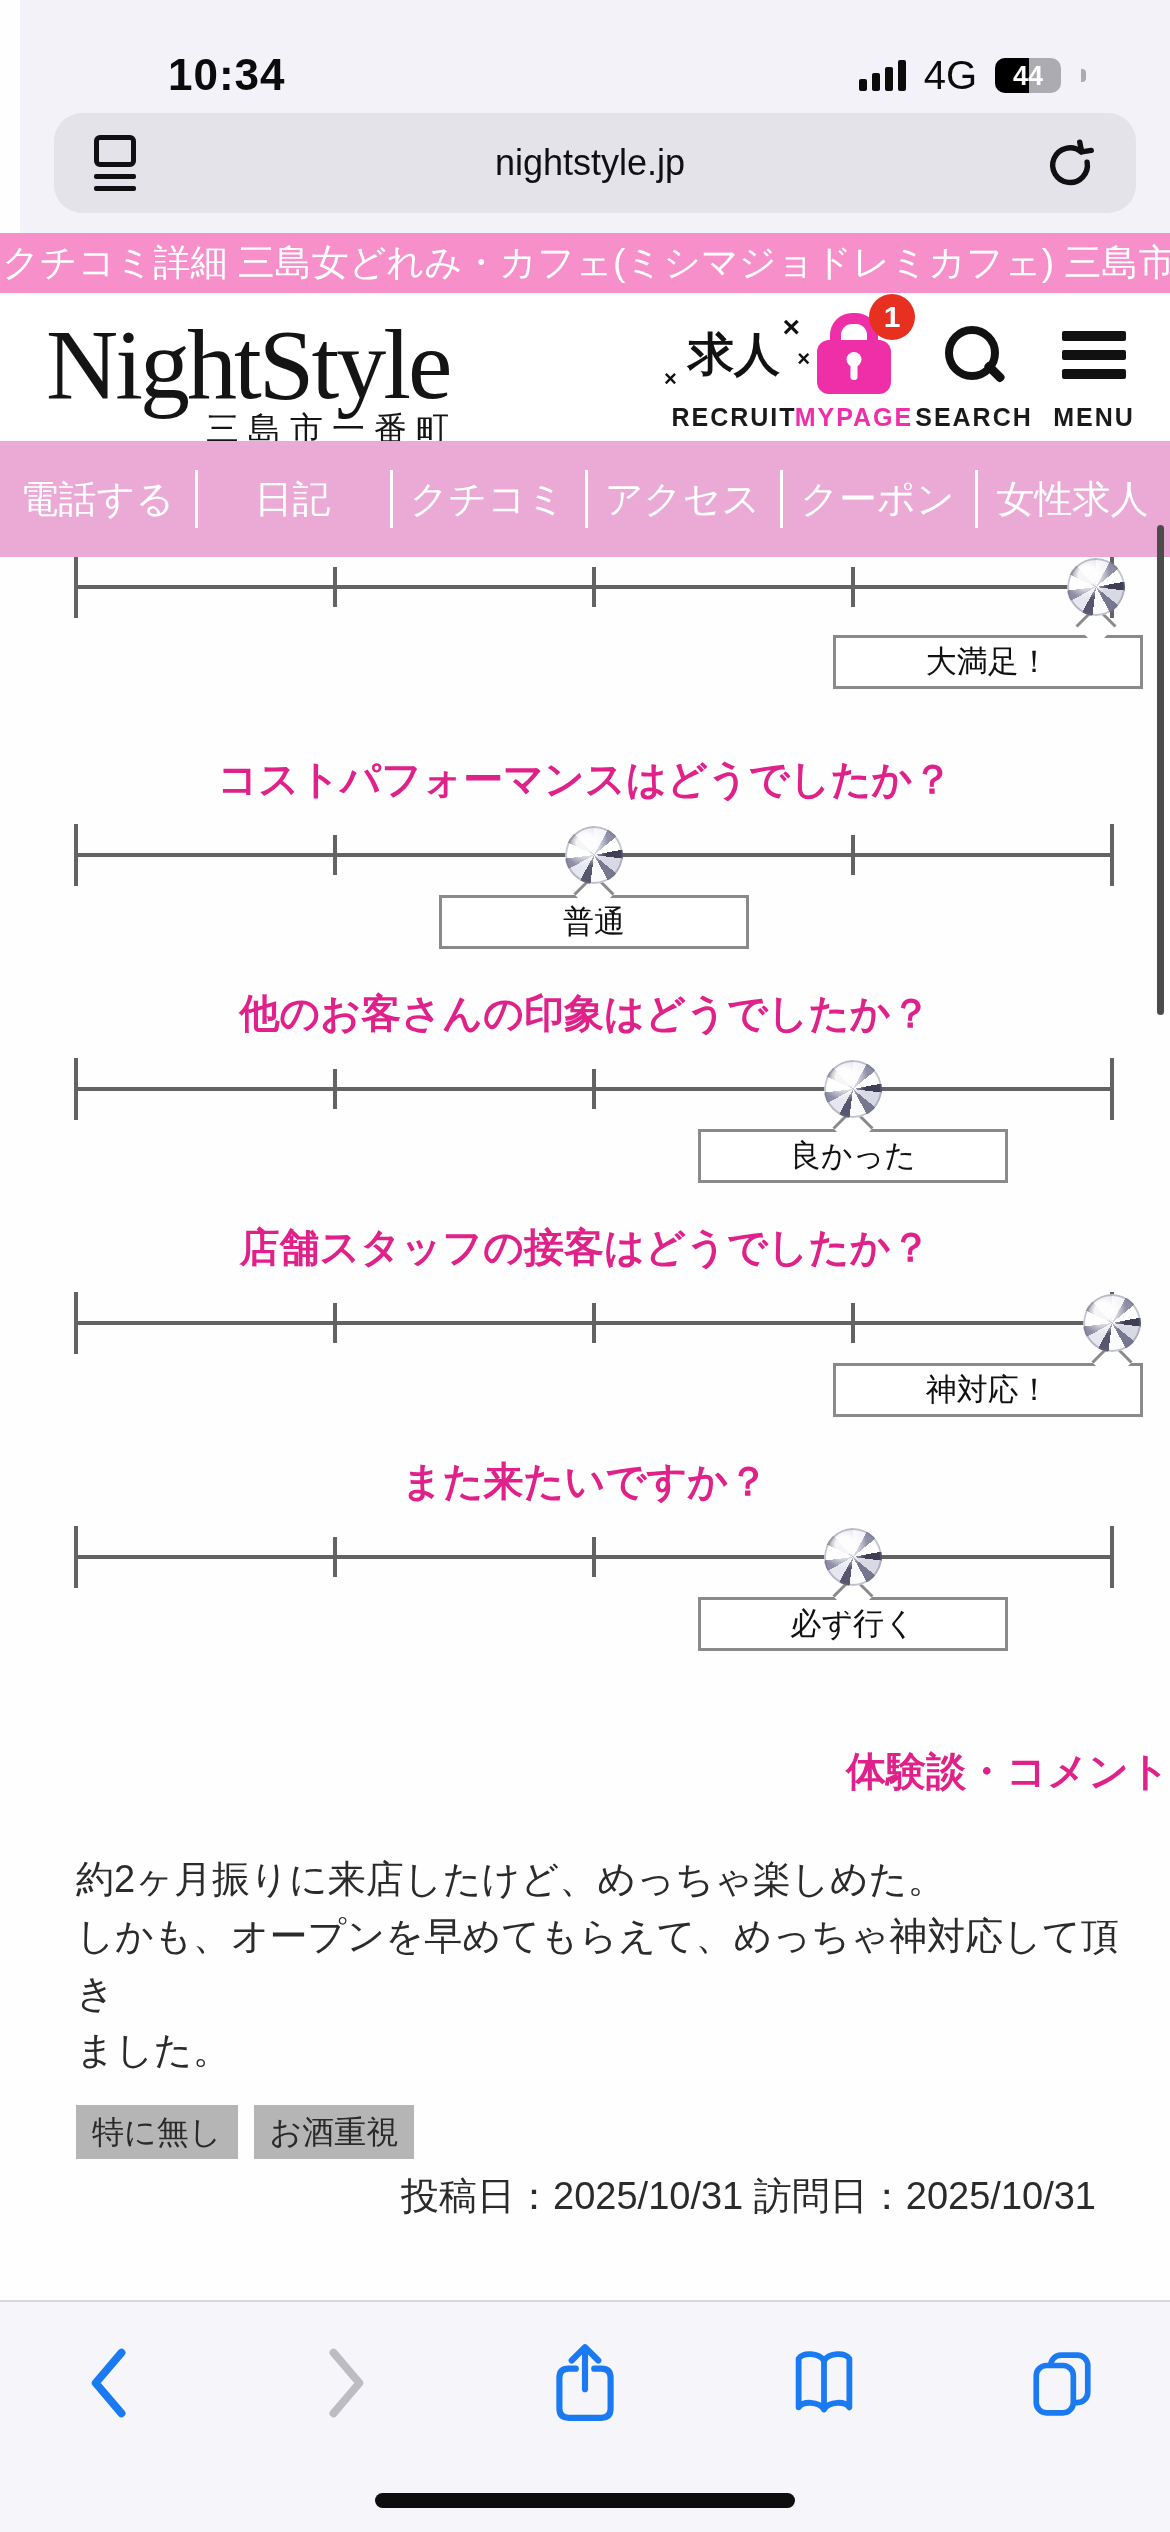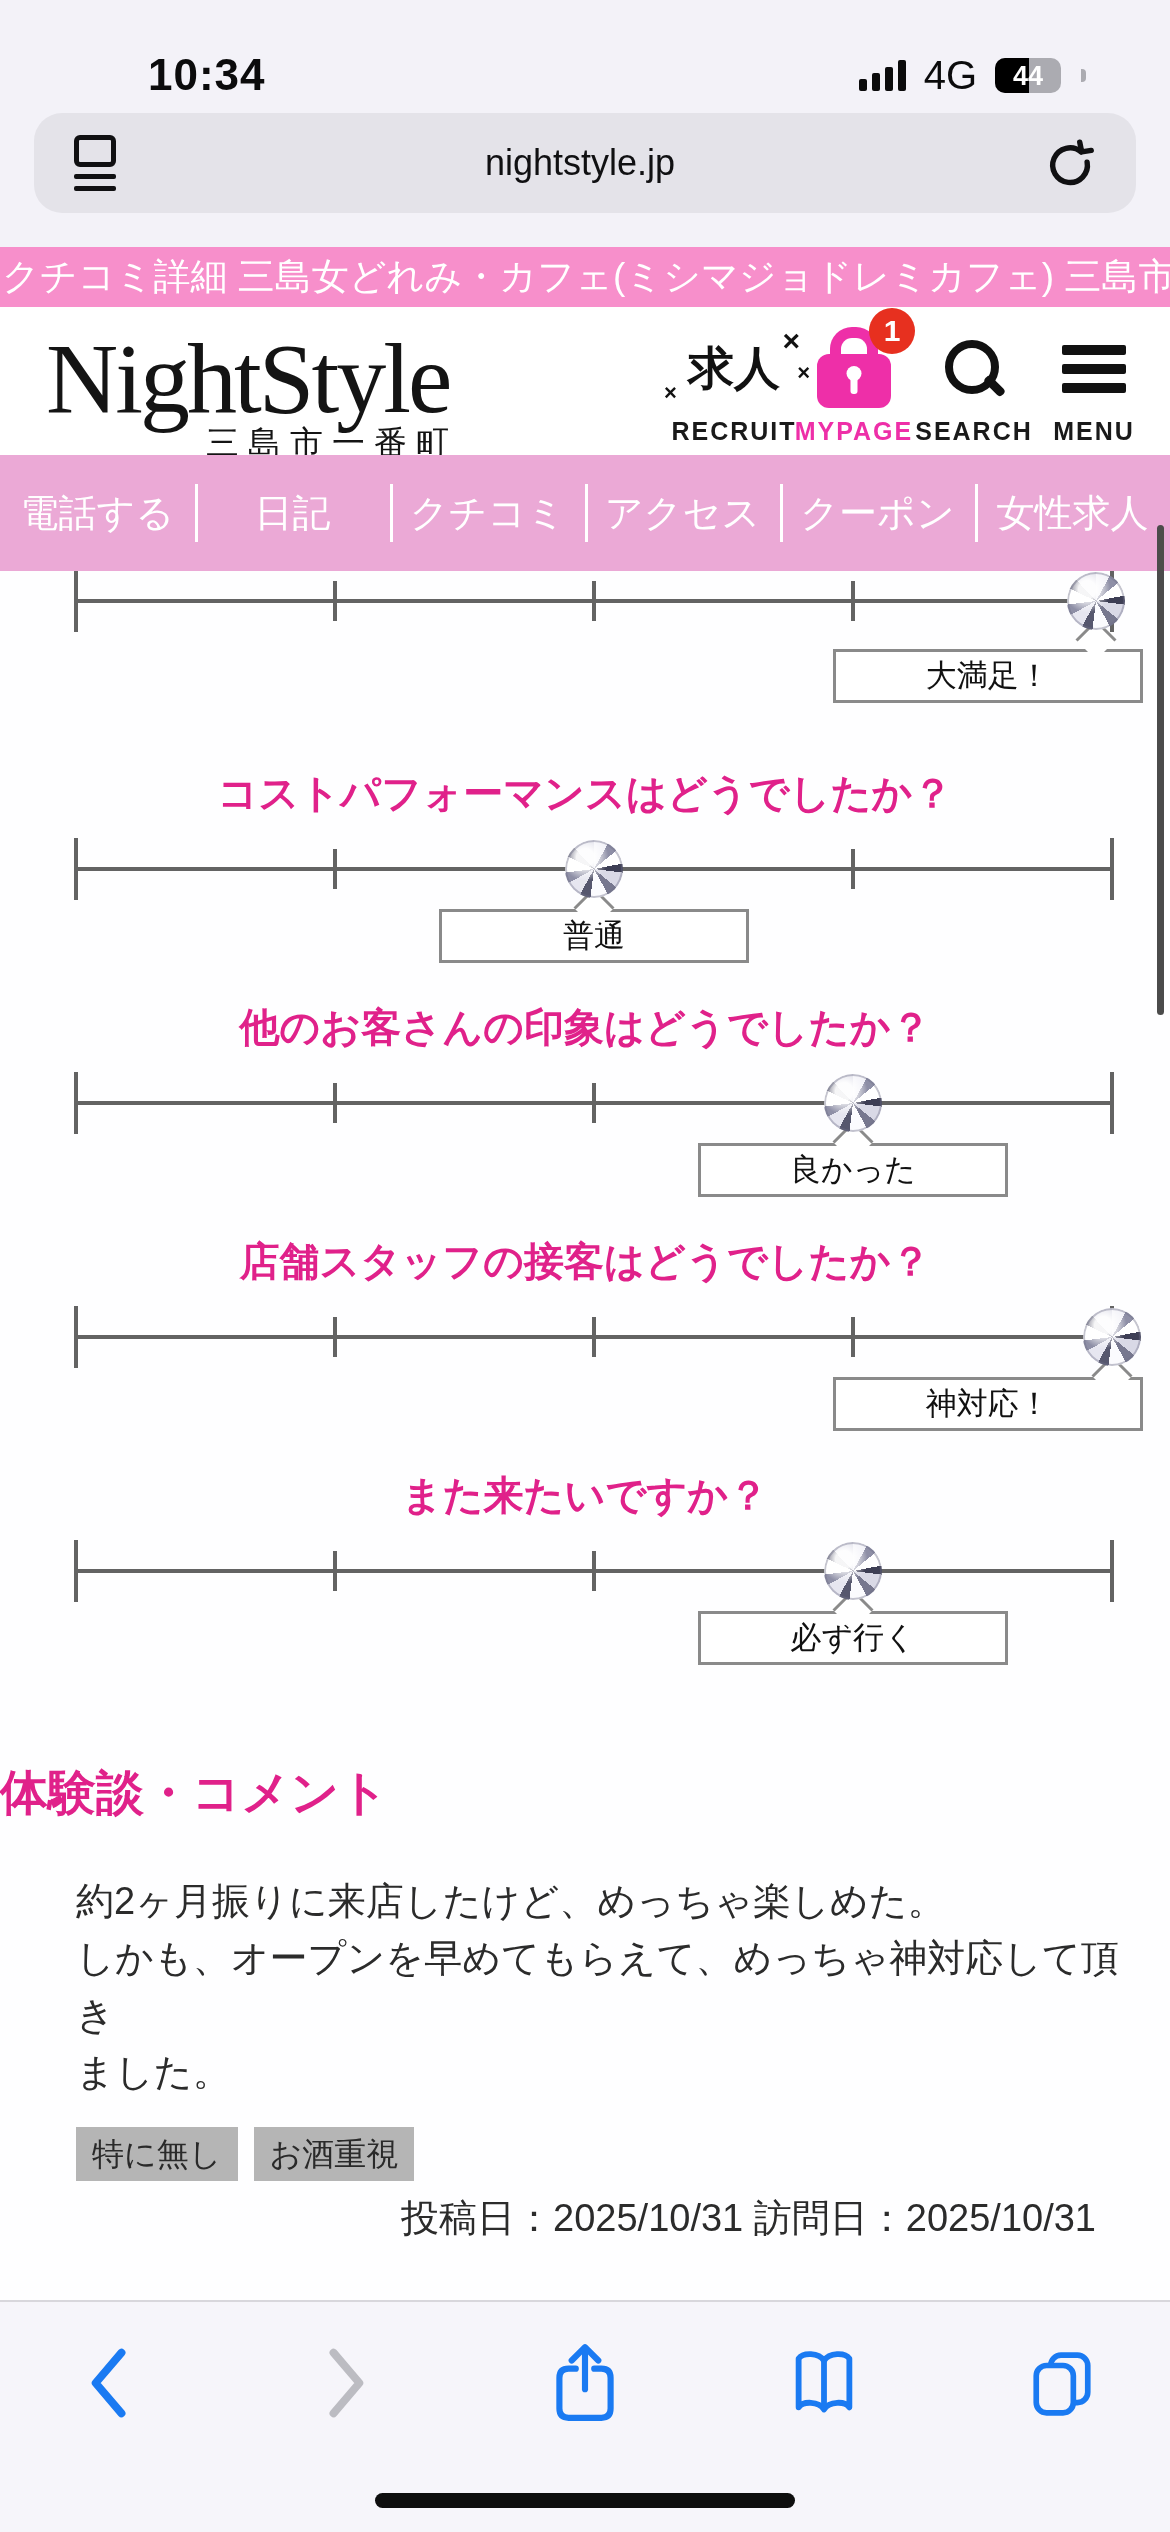--- a/index.html
+++ b/index.html
@@ -1,20 +1,20 @@
 <!DOCTYPE html>
 <html style="--brand_pink: #f78fcb; --nav_pink: #eba9d6; --accent_magenta: #e0218a; --mypage_pink: #ee2fa8; --badge_red: #e7301f; --toolbar_blue: #1a7af2;"><head>
 <meta charset="utf-8">
 <style>
   html,body{margin:0;padding:0;background:#222;}
   .phone{position:relative;width:1170px;height:2532px;margin:0 auto;background:#fefeff;
          overflow:hidden;font-family:"Liberation Sans","DejaVu Sans",sans-serif;}
 
   
-  .top-chrome{background:#f3f2f8;padding-bottom:34px;}
+  .top-chrome{background:#f3f2f8;padding-bottom:20px;margin-left:20px;}
   .statusbar{height:105px;padding:45px 84px 0 148px;display:flex;align-items:center;
              justify-content:space-between;box-sizing:border-box;}
   .time{font-size:44px;font-weight:700;color:#0b0b0c;letter-spacing:1px;}
   .status-right{display:flex;align-items:center;gap:18px;}
   .signal{display:flex;align-items:flex-end;gap:5px;height:32px;}
   .signal i{display:block;width:8px;background:#0b0b0c;border-radius:2px;}
   .signal i:nth-child(1){height:12px}.signal i:nth-child(2){height:18px}
   .signal i:nth-child(3){height:24px}.signal i:nth-child(4){height:31px}
   .nettype{font-size:40px;color:#0b0b0c;}
   .battery{position:relative;width:66px;height:35px;border-radius:10px;background:#ababb1;overflow:hidden;}
@@ -91,22 +91,22 @@
        #ffffff 73% 82%,#494a60 82% 88%,#d9d9e6 88% 100%);
      box-shadow:inset 0 0 0 2px rgba(110,110,135,.4);}
   .answer-box{position:absolute;top:70px;width:304px;height:48px;transform:translateX(-50%);
      background:#fff;border:3px solid #8a8a8a;z-index:1;
      text-align:center;font-size:31px;color:#111;line-height:48px;}
   .pointer{position:absolute;top:54px;width:26px;height:26px;background:#fff;z-index:2;
      border-left:3px solid #8a8a8a;border-top:3px solid #8a8a8a;
      transform:translateX(-50%) rotate(45deg);}
 
   
-  .review-heading{margin:96px 0 0;text-align:left;color:var(--accent_magenta,#e0218a);
-     font-size:48px;font-weight:600;line-height:1;}
+  .review-heading{margin:96px 0 0;text-align:right;color:var(--accent_magenta,#e0218a);
+     font-size:40px;font-weight:600;line-height:1;font-family:Liberation Mono, monospace;}
   .comment{margin:56px 20px 0 76px;color:#2b2b2b;font-size:38px;line-height:57px;}
   .tags{margin:26px 0 0 76px;display:flex;gap:16px;}
   .tag{background:#b5b5b5;color:#2a2a2a;font-size:32px;line-height:1;padding:11px 16px;}
   .dates{margin:12px 74px 0 0;text-align:right;color:#2b2b2b;font-size:38px;}
 
   
   .scrollbar{position:absolute;right:6px;top:525px;width:7px;height:490px;background:#4b4b4b;
      border-radius:4px;z-index:9;}
 
   

